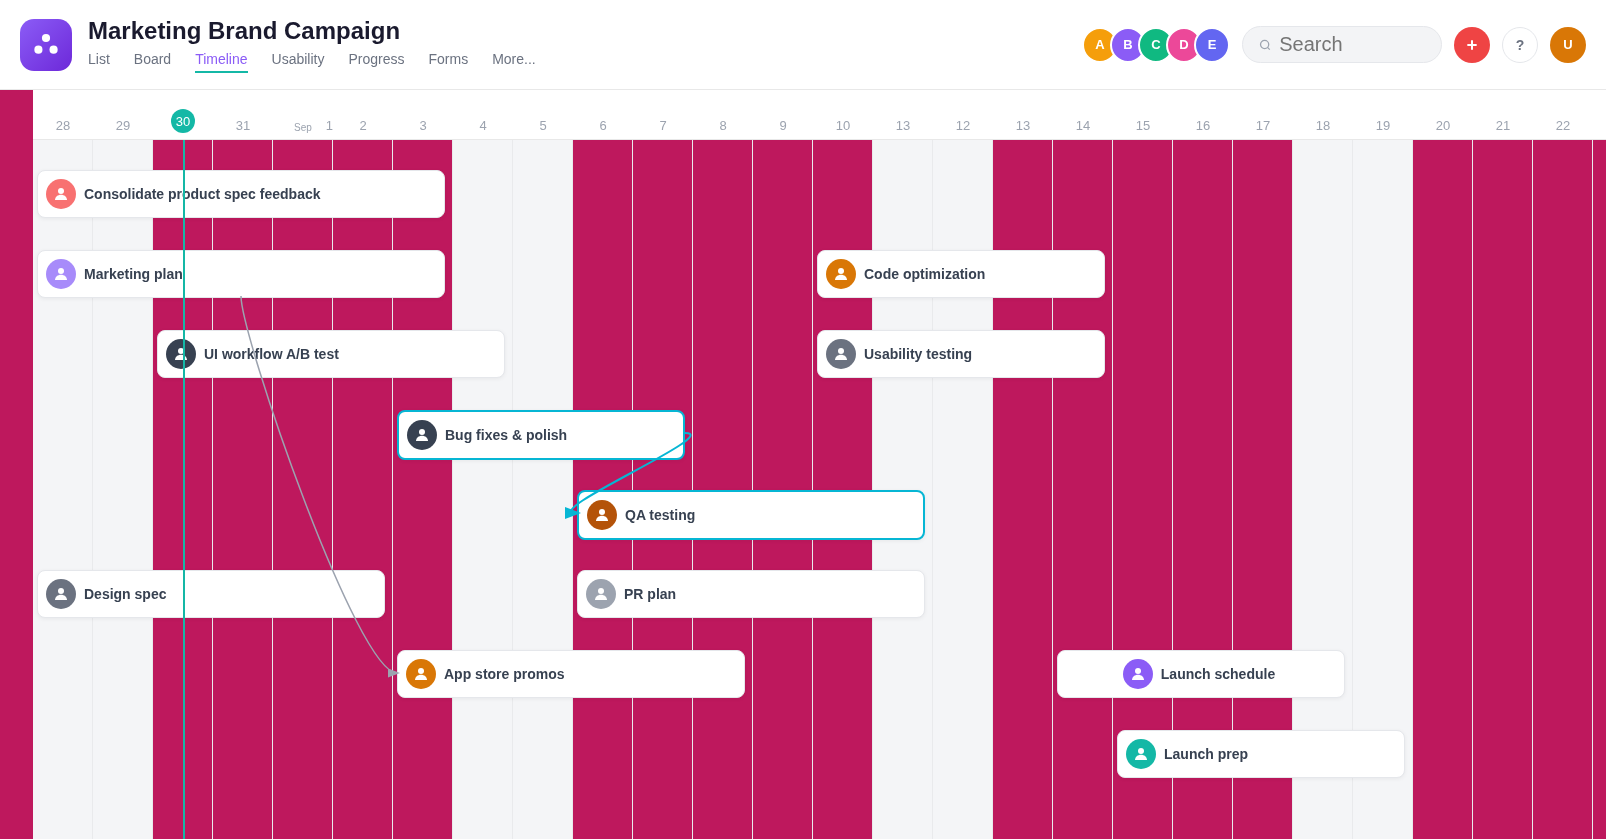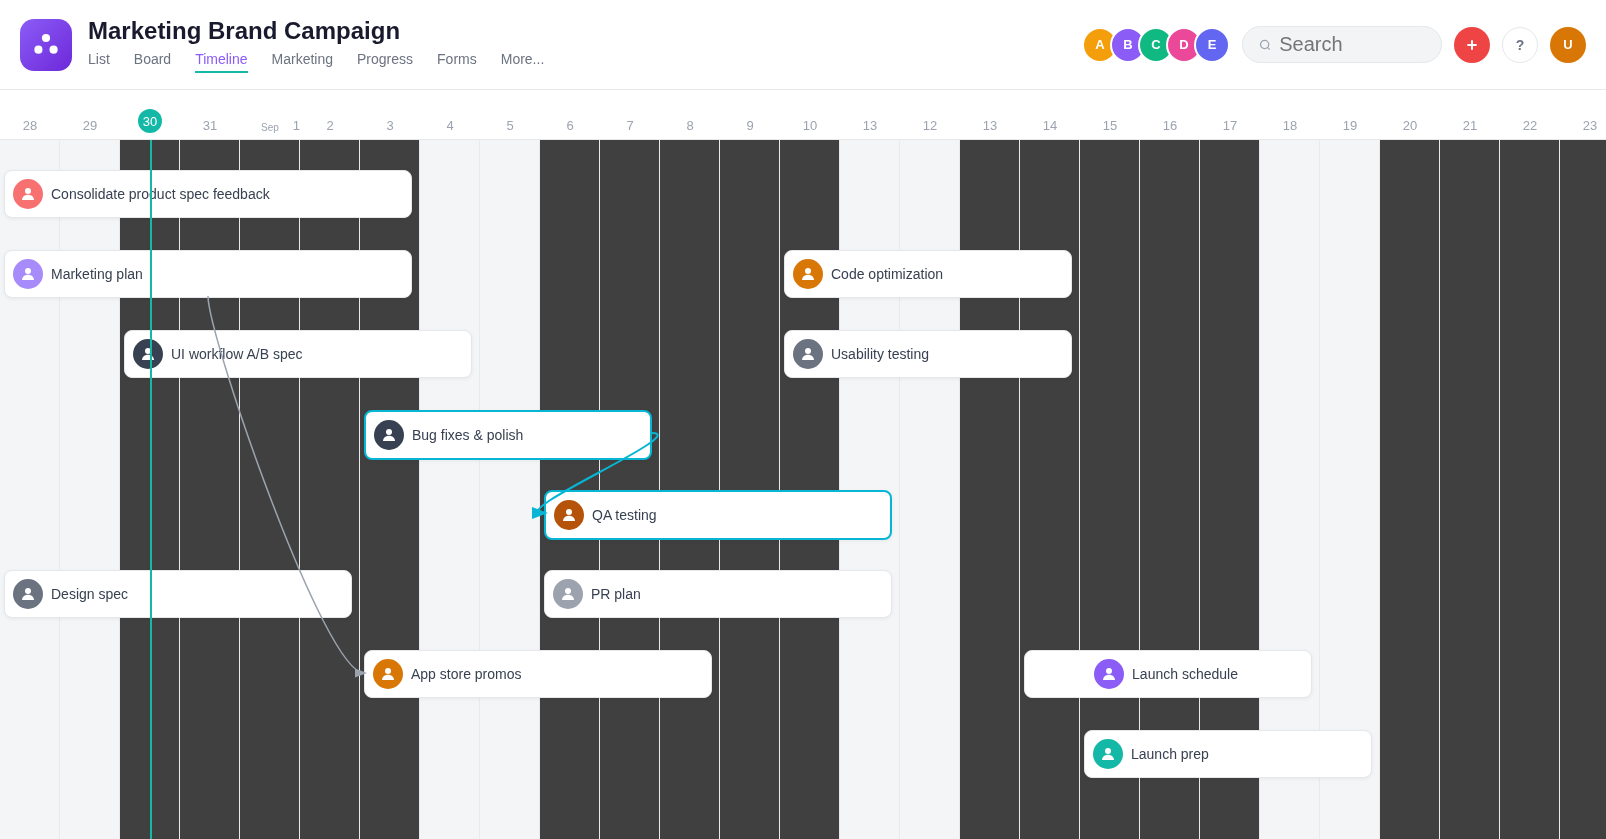--- a/index.html
+++ b/index.html
@@ -57,21 +57,21 @@
       font-size: 14px; font-weight: 600; color: #6b7280;
     }
     .user-avatar {
       width: 36px; height: 36px; border-radius: 50%; overflow: hidden;
       background: #d97706;
       display: flex; align-items: center; justify-content: center;
       font-size: 13px; color: #fff; font-weight: 600;
     }
 
     
-    .timeline-container { position: relative; overflow: hidden; height: calc(100vh - 90px); background: #404040; }
+    .timeline-container { position: relative; overflow: hidden; height: calc(100vh - 90px); background: #be185d; padding-left: 33px; }
 
     
     .date-ruler {
       position: sticky; top: 0; z-index: 10;
       background: #fff; border-bottom: 1px solid #e8e8e8;
       height: 50px; display: flex; align-items: flex-end;
       padding-bottom: 6px;
     }
     .date-cell {
       flex-shrink: 0; width: 60px; text-align: center;
@@ -138,21 +138,21 @@
       <circle cx="5.5" cy="16" r="3.5"></circle>
       <circle cx="18.5" cy="16" r="3.5"></circle>
     </svg>
   </div>
   <div class="header-center">
     <div class="project-title">Marketing Brand Campaign</div>
     <nav class="nav-tabs">
     <a class="nav-tab">List</a>
         <a class="nav-tab">Board</a>
         <a class="nav-tab active">Timeline</a>
-        <a class="nav-tab">Marketing</a>
+        <a class="nav-tab">Usability</a>
         <a class="nav-tab">Progress</a>
         <a class="nav-tab">Forms</a>
         <a class="nav-tab">More...</a>
       </nav>
   </div>
   <div class="header-right">
     <div class="avatars-group">
         <div class="avatar" style="background: rgb(245, 158, 11);">A</div>
         <div class="avatar" style="background: rgb(139, 92, 246);">B</div>
         <div class="avatar" style="background: rgb(16, 185, 129);">C</div>
@@ -206,21 +206,21 @@
       <div class="date-cell" style="width: 60px;"><span class="date-num">16</span></div>
       <div class="date-cell" style="width: 60px;"><span class="date-num">17</span></div>
       <div class="date-cell" style="width: 60px;"><span class="date-num">18</span></div>
       <div class="date-cell" style="width: 60px;"><span class="date-num">19</span></div>
       <div class="date-cell" style="width: 60px;"><span class="date-num">20</span></div>
       <div class="date-cell" style="width: 60px;"><span class="date-num">21</span></div>
       <div class="date-cell" style="width: 60px;"><span class="date-num">22</span></div>
       <div class="date-cell" style="width: 60px;"><span class="date-num">23</span></div>
     </div>
 
-  <div class="grid-area" style="position:relative; height: calc(100% - 50px);">
+  <div class="grid-area" style="position:relative; height: calc(100% - 50px); font-weight: bold;">
     <div class="grid-lines" id="gridLines">
         <div class="grid-col weekend" style="width: 60px;"></div>
         <div class="grid-col weekend" style="width: 60px;"></div>
         <div class="grid-col" style="width: 60px;"></div>
         <div class="grid-col" style="width: 60px;"></div>
         <div class="grid-col" style="width: 60px;"></div>
         <div class="grid-col" style="width: 60px;"></div>
         <div class="grid-col" style="width: 60px;"></div>
         <div class="grid-col weekend" style="width: 60px;"></div>
         <div class="grid-col weekend" style="width: 60px;"></div>
@@ -280,21 +280,21 @@
           </div>
           <span class="task-label">Marketing plan</span>
         </div>
         <div class="task-card" style="left: 124px; top: 190px; width: 348px;">
           <div class="task-avatar" style="background: rgb(55, 65, 81);">
             <svg width="18" height="18" viewBox="0 0 24 24" fill="#fff" xmlns="http://www.w3.org/2000/svg">
     <circle cx="12" cy="8" r="4"></circle>
     <path d="M4 20c0-4 3.6-7 8-7s8 3 8 7"></path>
   </svg>
           </div>
-          <span class="task-label">UI workflow A/B spec</span>
+          <span class="task-label">UI workflow A/B test</span>
         </div>
         <div class="task-card highlighted" style="left: 364px; top: 270px; width: 288px;">
           <div class="task-avatar" style="background: rgb(55, 65, 81);">
             <svg width="18" height="18" viewBox="0 0 24 24" fill="#fff" xmlns="http://www.w3.org/2000/svg">
     <circle cx="12" cy="8" r="4"></circle>
     <path d="M4 20c0-4 3.6-7 8-7s8 3 8 7"></path>
   </svg>
           </div>
           <span class="task-label">Bug fixes &amp; polish</span>
         </div>

